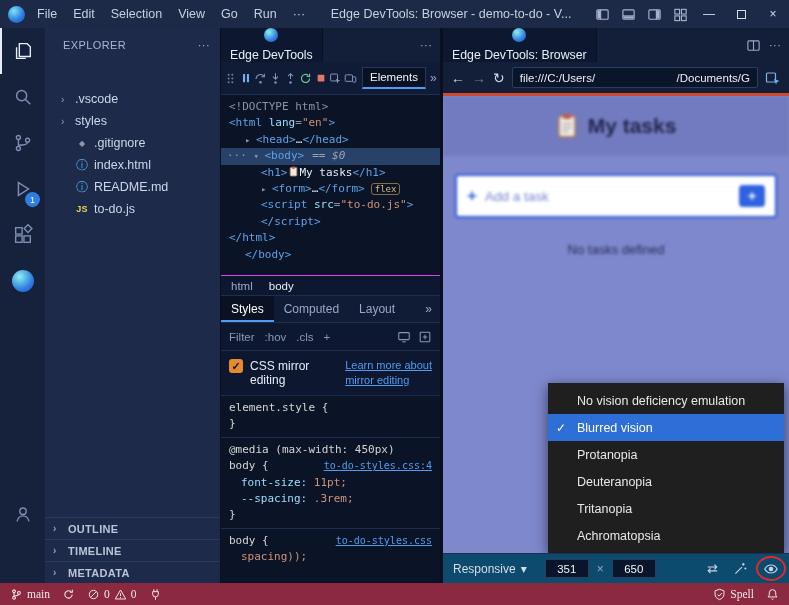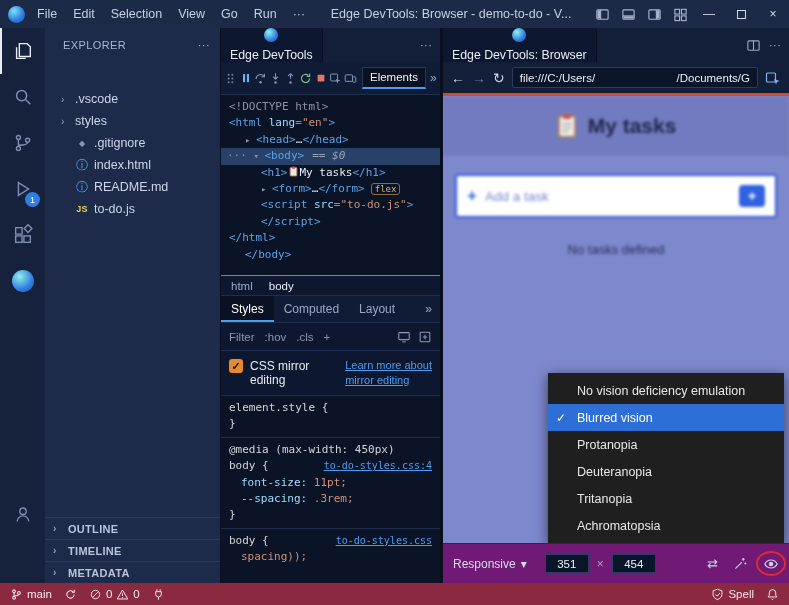--- a/index.html
+++ b/index.html
@@ -122,32 +122,32 @@
   .add-btn{width:26px;height:22px;background:#2f62e0;border-radius:4px;color:#fff;display:flex;align-items:center;
            justify-content:center;font-size:14px;font-weight:bold;}
   .empty-text{text-align:center;margin-top:24px;color:#272c55;font-size:13px;}
 
   .ctx-menu{position:absolute;right:5px;bottom:0;width:236px;background:#1f1f1f;padding:4px 0;font-size:12.5px;color:#e8e8e8;
             box-shadow:0 3px 12px rgba(0,0,0,.55);}
   .ctx-item{height:27px;display:flex;align-items:center;padding:0 10px 0 8px;white-space:nowrap;}
   .ctx-check{width:21px;font-size:12px;flex:0 0 auto;}
   .ctx-item.selected{background:#2d6fd6;color:#fff;}
 
-  .devicebar{height:40px;background:#701a75;border-top:1px solid #1f2d4f;display:flex;align-items:center;gap:8px;
+  .devicebar{height:30px;background:#0c4a6e;border-top:1px solid #1f2d4f;display:flex;align-items:center;gap:8px;
              padding:0 10px;font-size:12px;color:#d6dce8;flex:0 0 auto;}
   .mode{display:flex;align-items:center;gap:5px;margin-right:10px;}
   .size-box{width:44px;height:19px;background:#0a1529;border:1px solid #2c3d63;color:#eef2fa;display:flex;align-items:center;
             justify-content:center;font-size:11.5px;}
   .db-right{margin-left:auto;display:flex;align-items:center;gap:15px;color:#c9d2e4;}
   .swap{font-size:13px;}
   .eye-wrap{position:relative;width:16px;height:16px;}
   .red-oval{position:absolute;left:-7px;top:-5px;width:30px;height:25px;border:2.5px solid #e02b2b;border-radius:50%;pointer-events:none;}
 
   
-  .statusbar{height:22px;background:#8a2940;display:flex;gap:12px;padding:0 10px;font-size:11.5px;color:#f3e9ee;}
+  .statusbar{height:22px;background:#8a2940;display:flex;gap:12px;padding:0 10px;font-size:11.5px;color:#f3e9ee;font-family:Liberation Serif, serif;}
   .sb-group{display:flex;align-items:center;gap:4px;}
   .sb-right{margin-left:auto;display:flex;align-items:center;gap:12px;}
 </style>
 </head>
 <body>
 
 <div class="root">
 
   <div class="titlebar">
     <div class="app-logo"></div>
@@ -532,21 +532,21 @@
         </div>
       </div>
 
       <div class="devicebar">
         <div class="mode">
           <span>Responsive</span>
           <span>▾</span>
         </div>
         <div class="size-box">351</div>
         <span style="color:#9aa7c5">×</span>
-        <div class="size-box">454</div>
+        <div class="size-box">650</div>
         <div class="db-right">
           <span class="swap">⇄</span>
           <span>
               <svg width="15" height="15" viewBox="0 0 16 16" fill="none" stroke="currentColor" stroke-width="1.2">
                 <path d="M2.5 13.5L9.5 6.5"></path>
                 <path d="M11 2v3M9.5 3.5h3"></path>
                 <path d="M13.2 7v2M12.2 8h2"></path>
               </svg>
             </span>
           <span class="eye-wrap">

